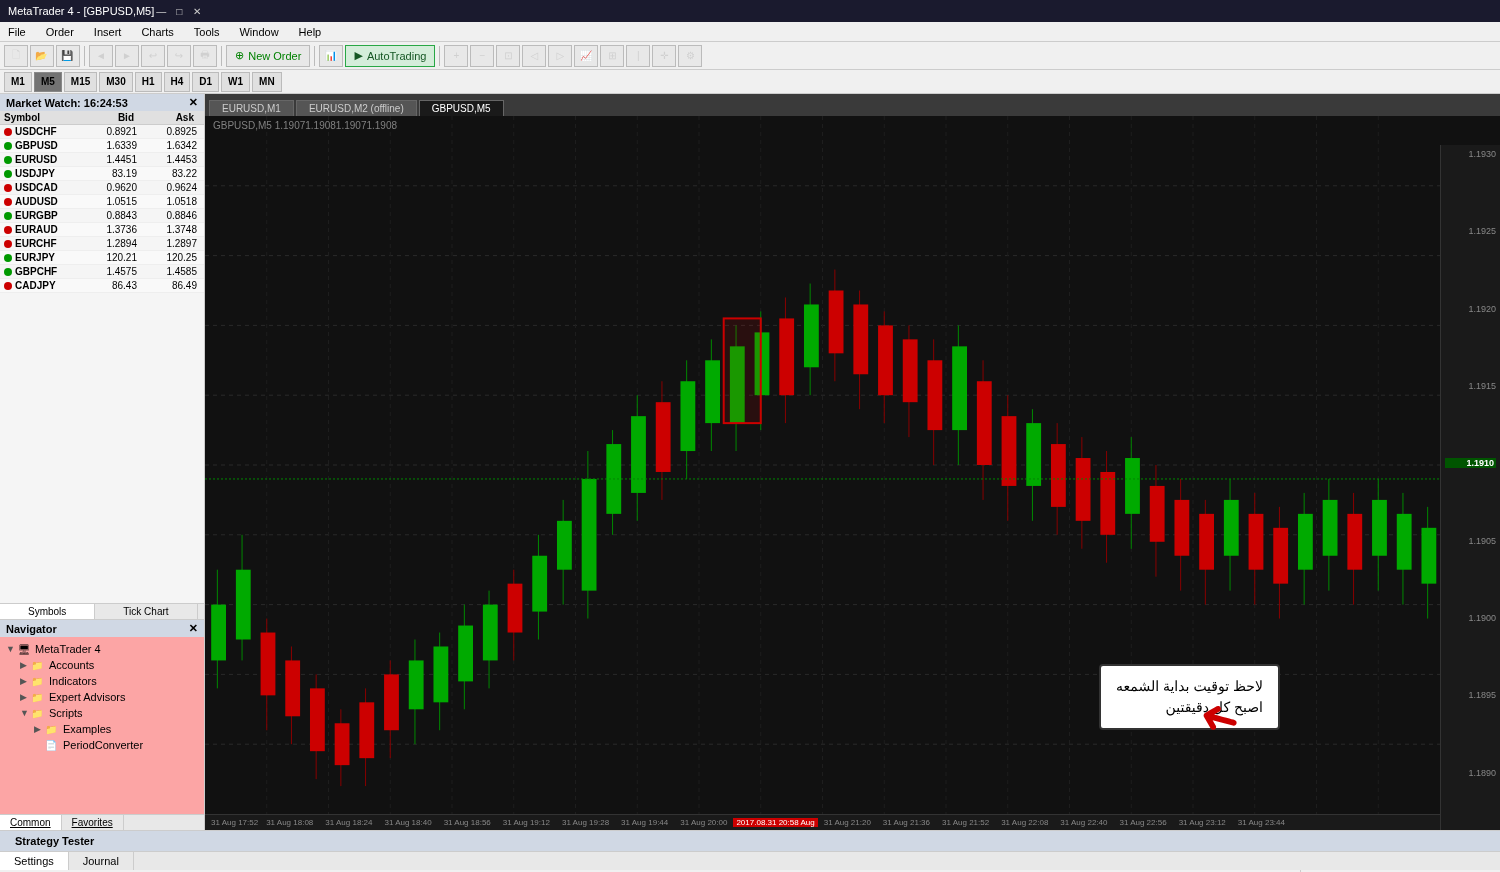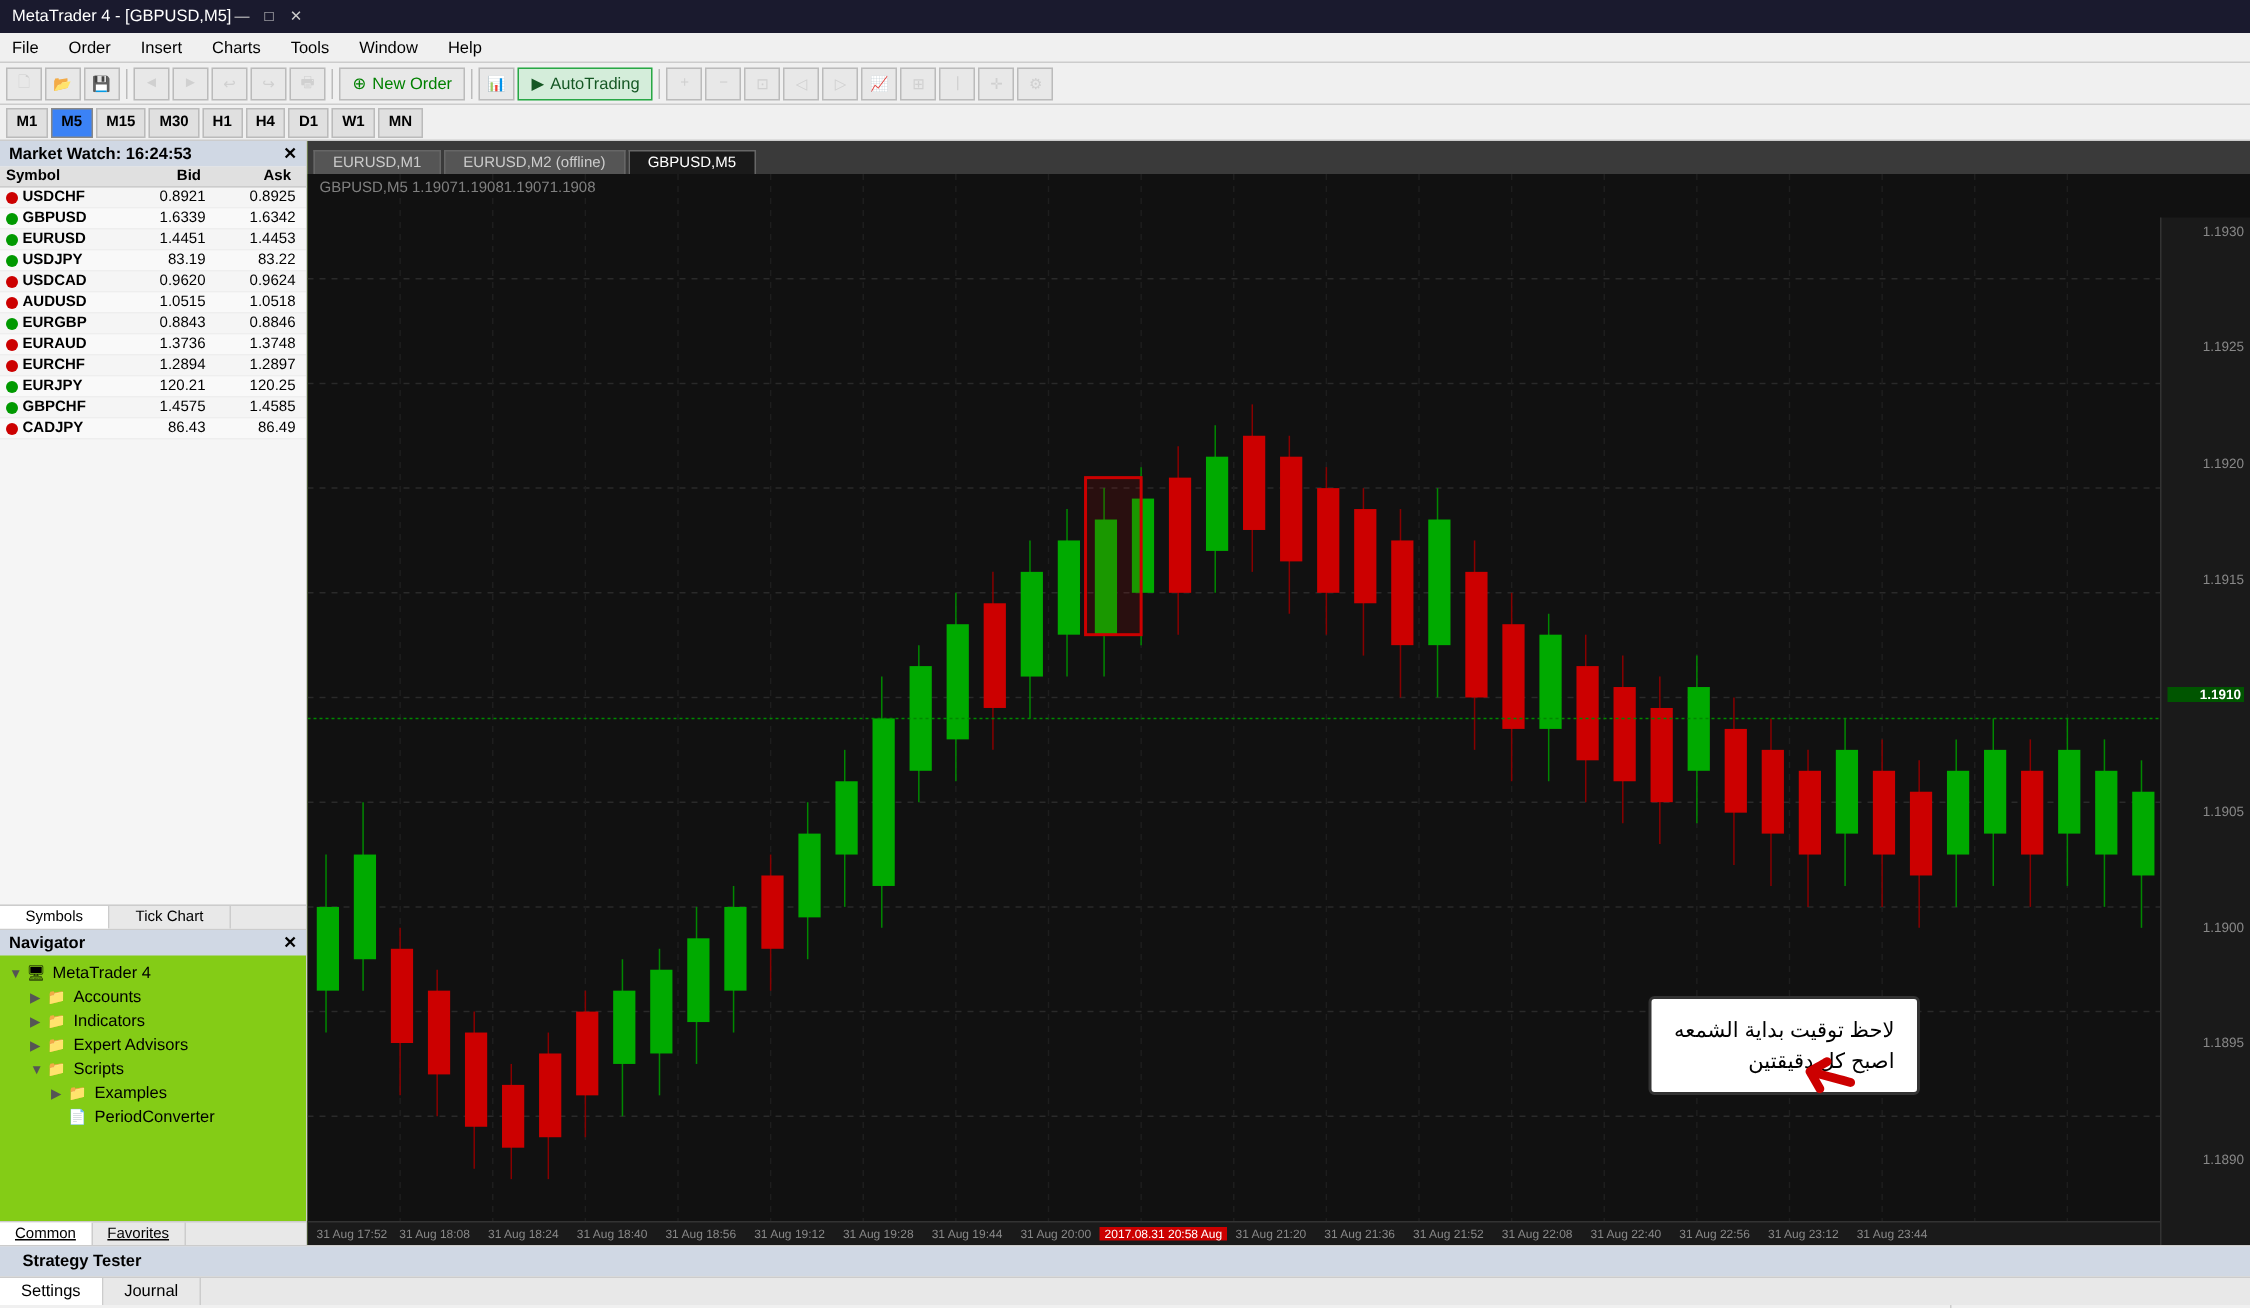--- a/index.html
+++ b/index.html
@@ -73,21 +73,21 @@
       border-bottom: 1px solid #ccc;
     }
     .tb2-btn {
       height: 20px; padding: 0 6px;
       background: #e0e0e0;
       border: 1px solid #bbb;
       cursor: pointer;
       font-size: 10px;
       font-weight: bold;
     }
-    .tb2-btn.active { background: #3b82f6; border-color: #888; }
+    .tb2-btn.active { background: #737373; border-color: #888; }
 
     
     #main-layout {
       display: flex;
       height: calc(872px - 22px - 20px - 28px - 24px - 20px - 22px);
     }
 
     
     #left-panel {
       width: 205px;
@@ -144,32 +144,32 @@
     .mw-row .col-symbol { width: 62px; font-weight: bold; }
     .mw-row .col-bid { width: 60px; text-align: right; }
     .mw-row .col-ask { width: 60px; text-align: right; }
 
     #mw-tabs {
       display: flex;
       background: #e8e8e8;
       border-top: 1px solid #ccc;
     }
     .mw-tab {
-      padding: 2px 17px;
+      padding: 2px 28px;
       font-size: 10px;
       cursor: pointer;
       border-right: 1px solid #ccc;
       color: #000;
     }
     .mw-tab.active { background: #fff; }
 
     
     #navigator {
       height: 210px;
-      background: #84cc16;
+      background: #fca5a5;
       display: flex;
       flex-direction: column;
     }
     #navigator-title {
       background: #d0d8e4;
       padding: 2px 6px;
       font-weight: bold;
       font-size: 11px;
       color: #000;
       display: flex;

